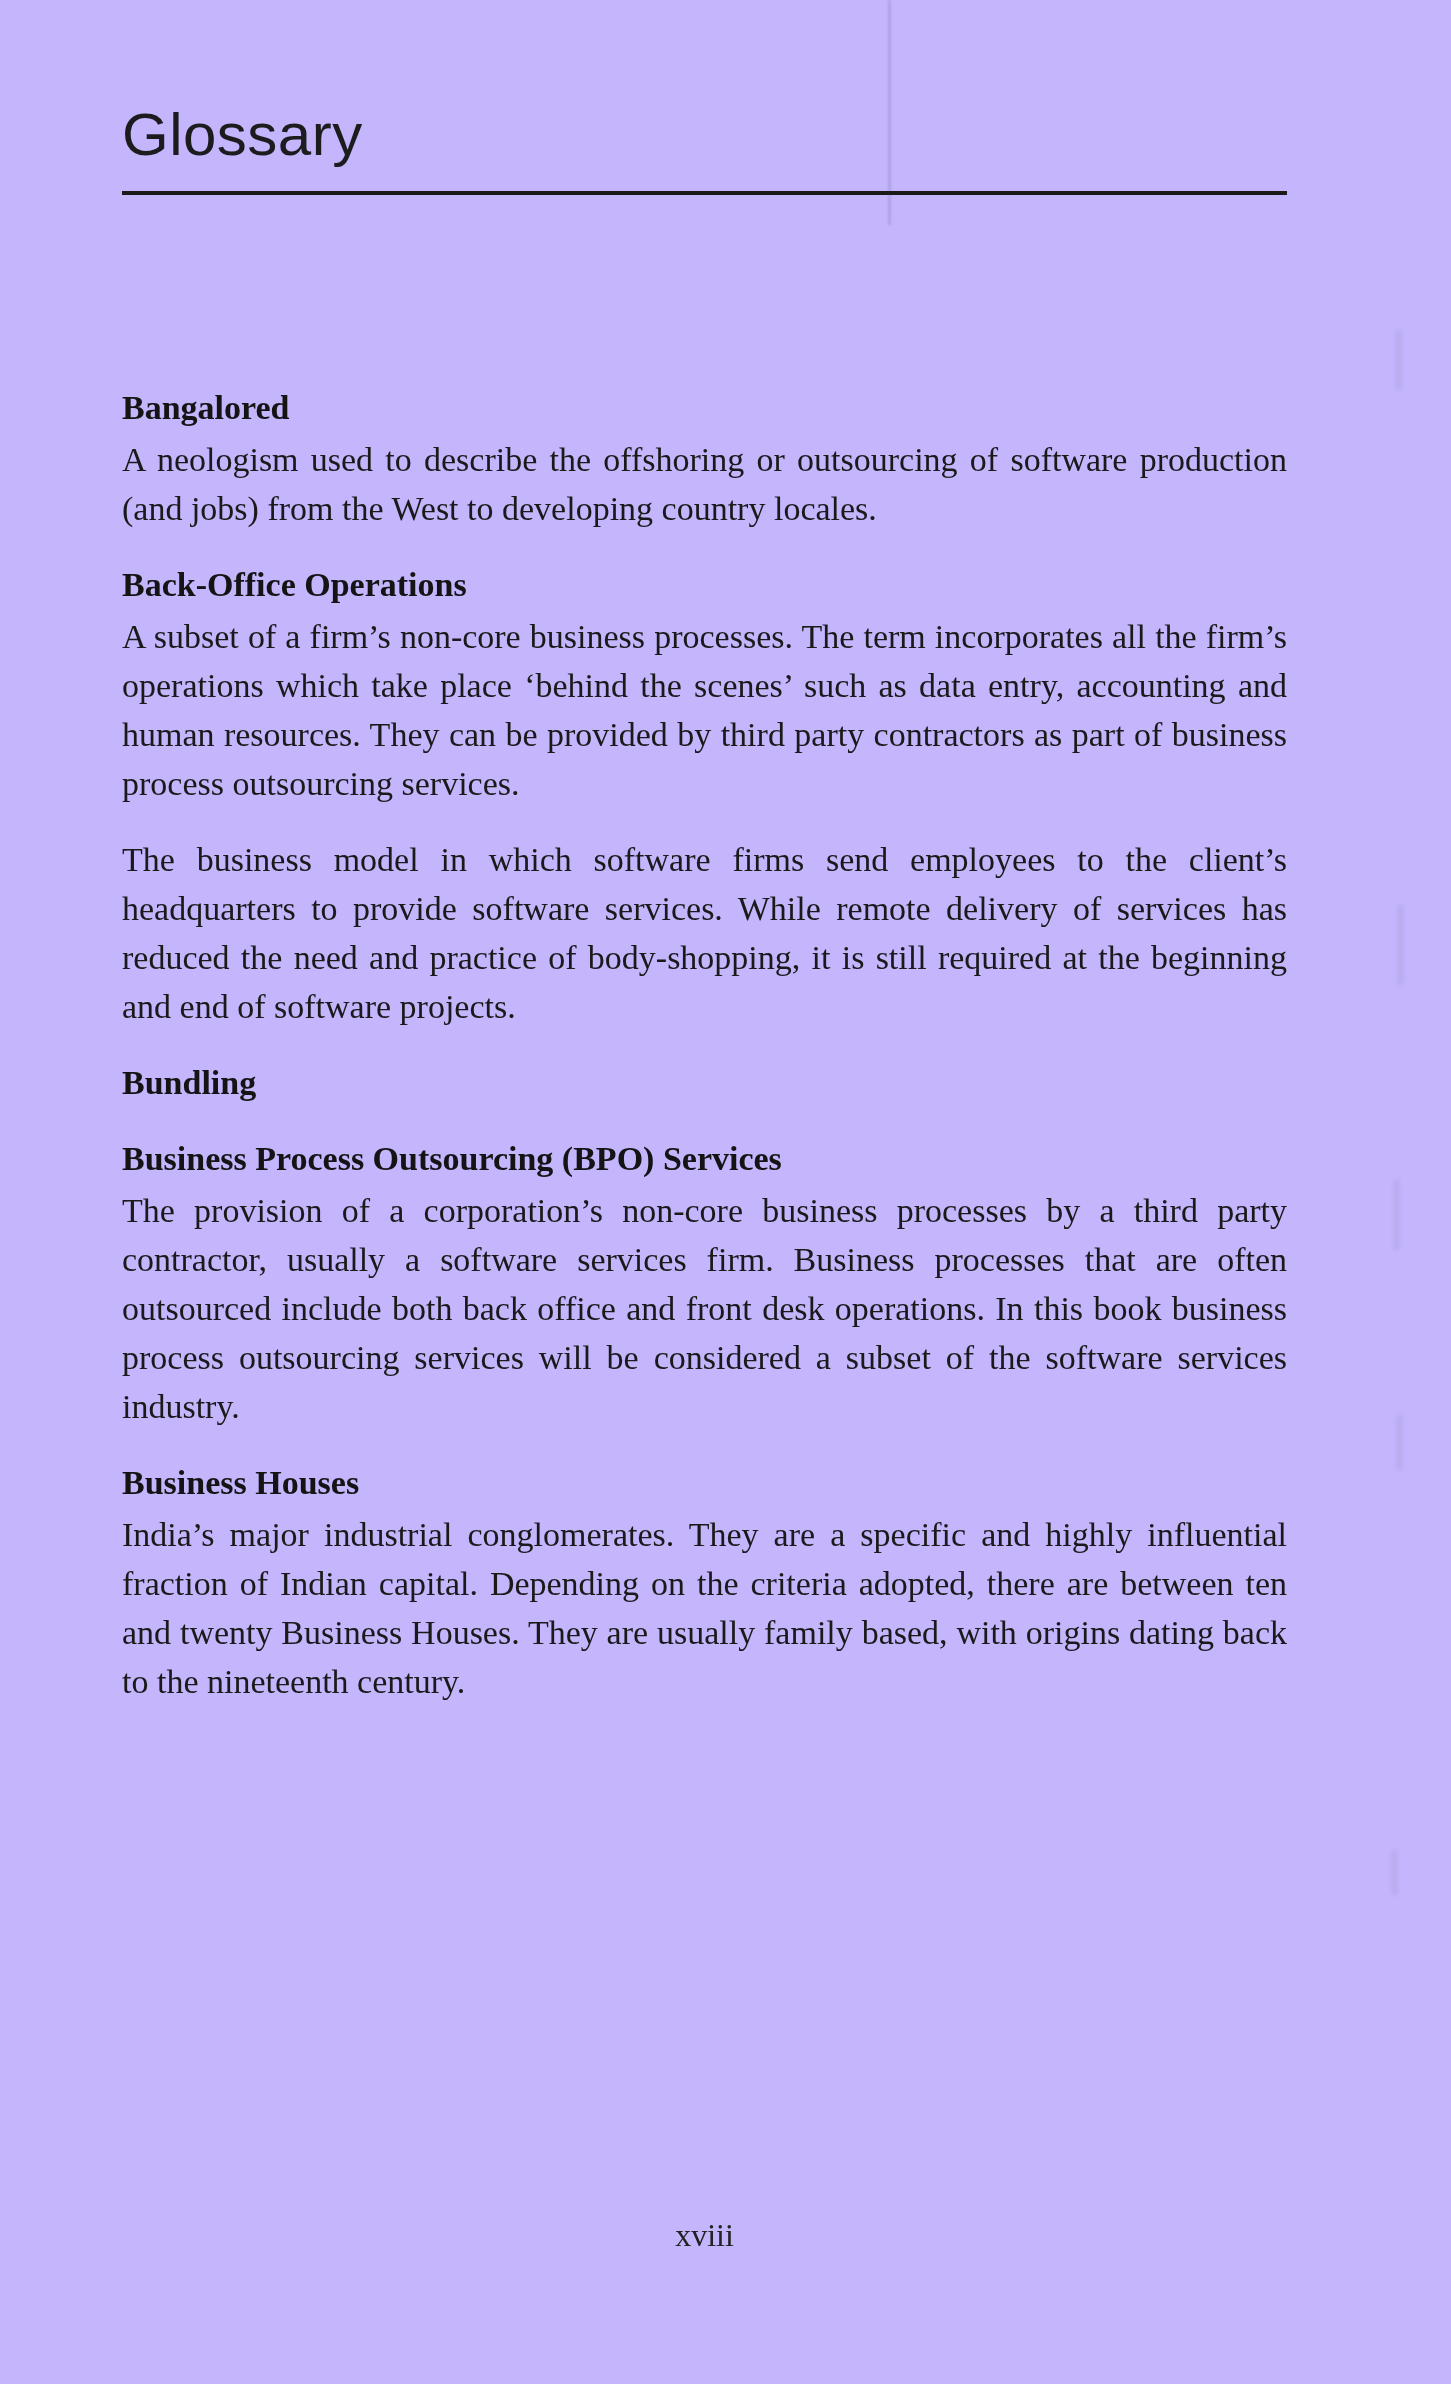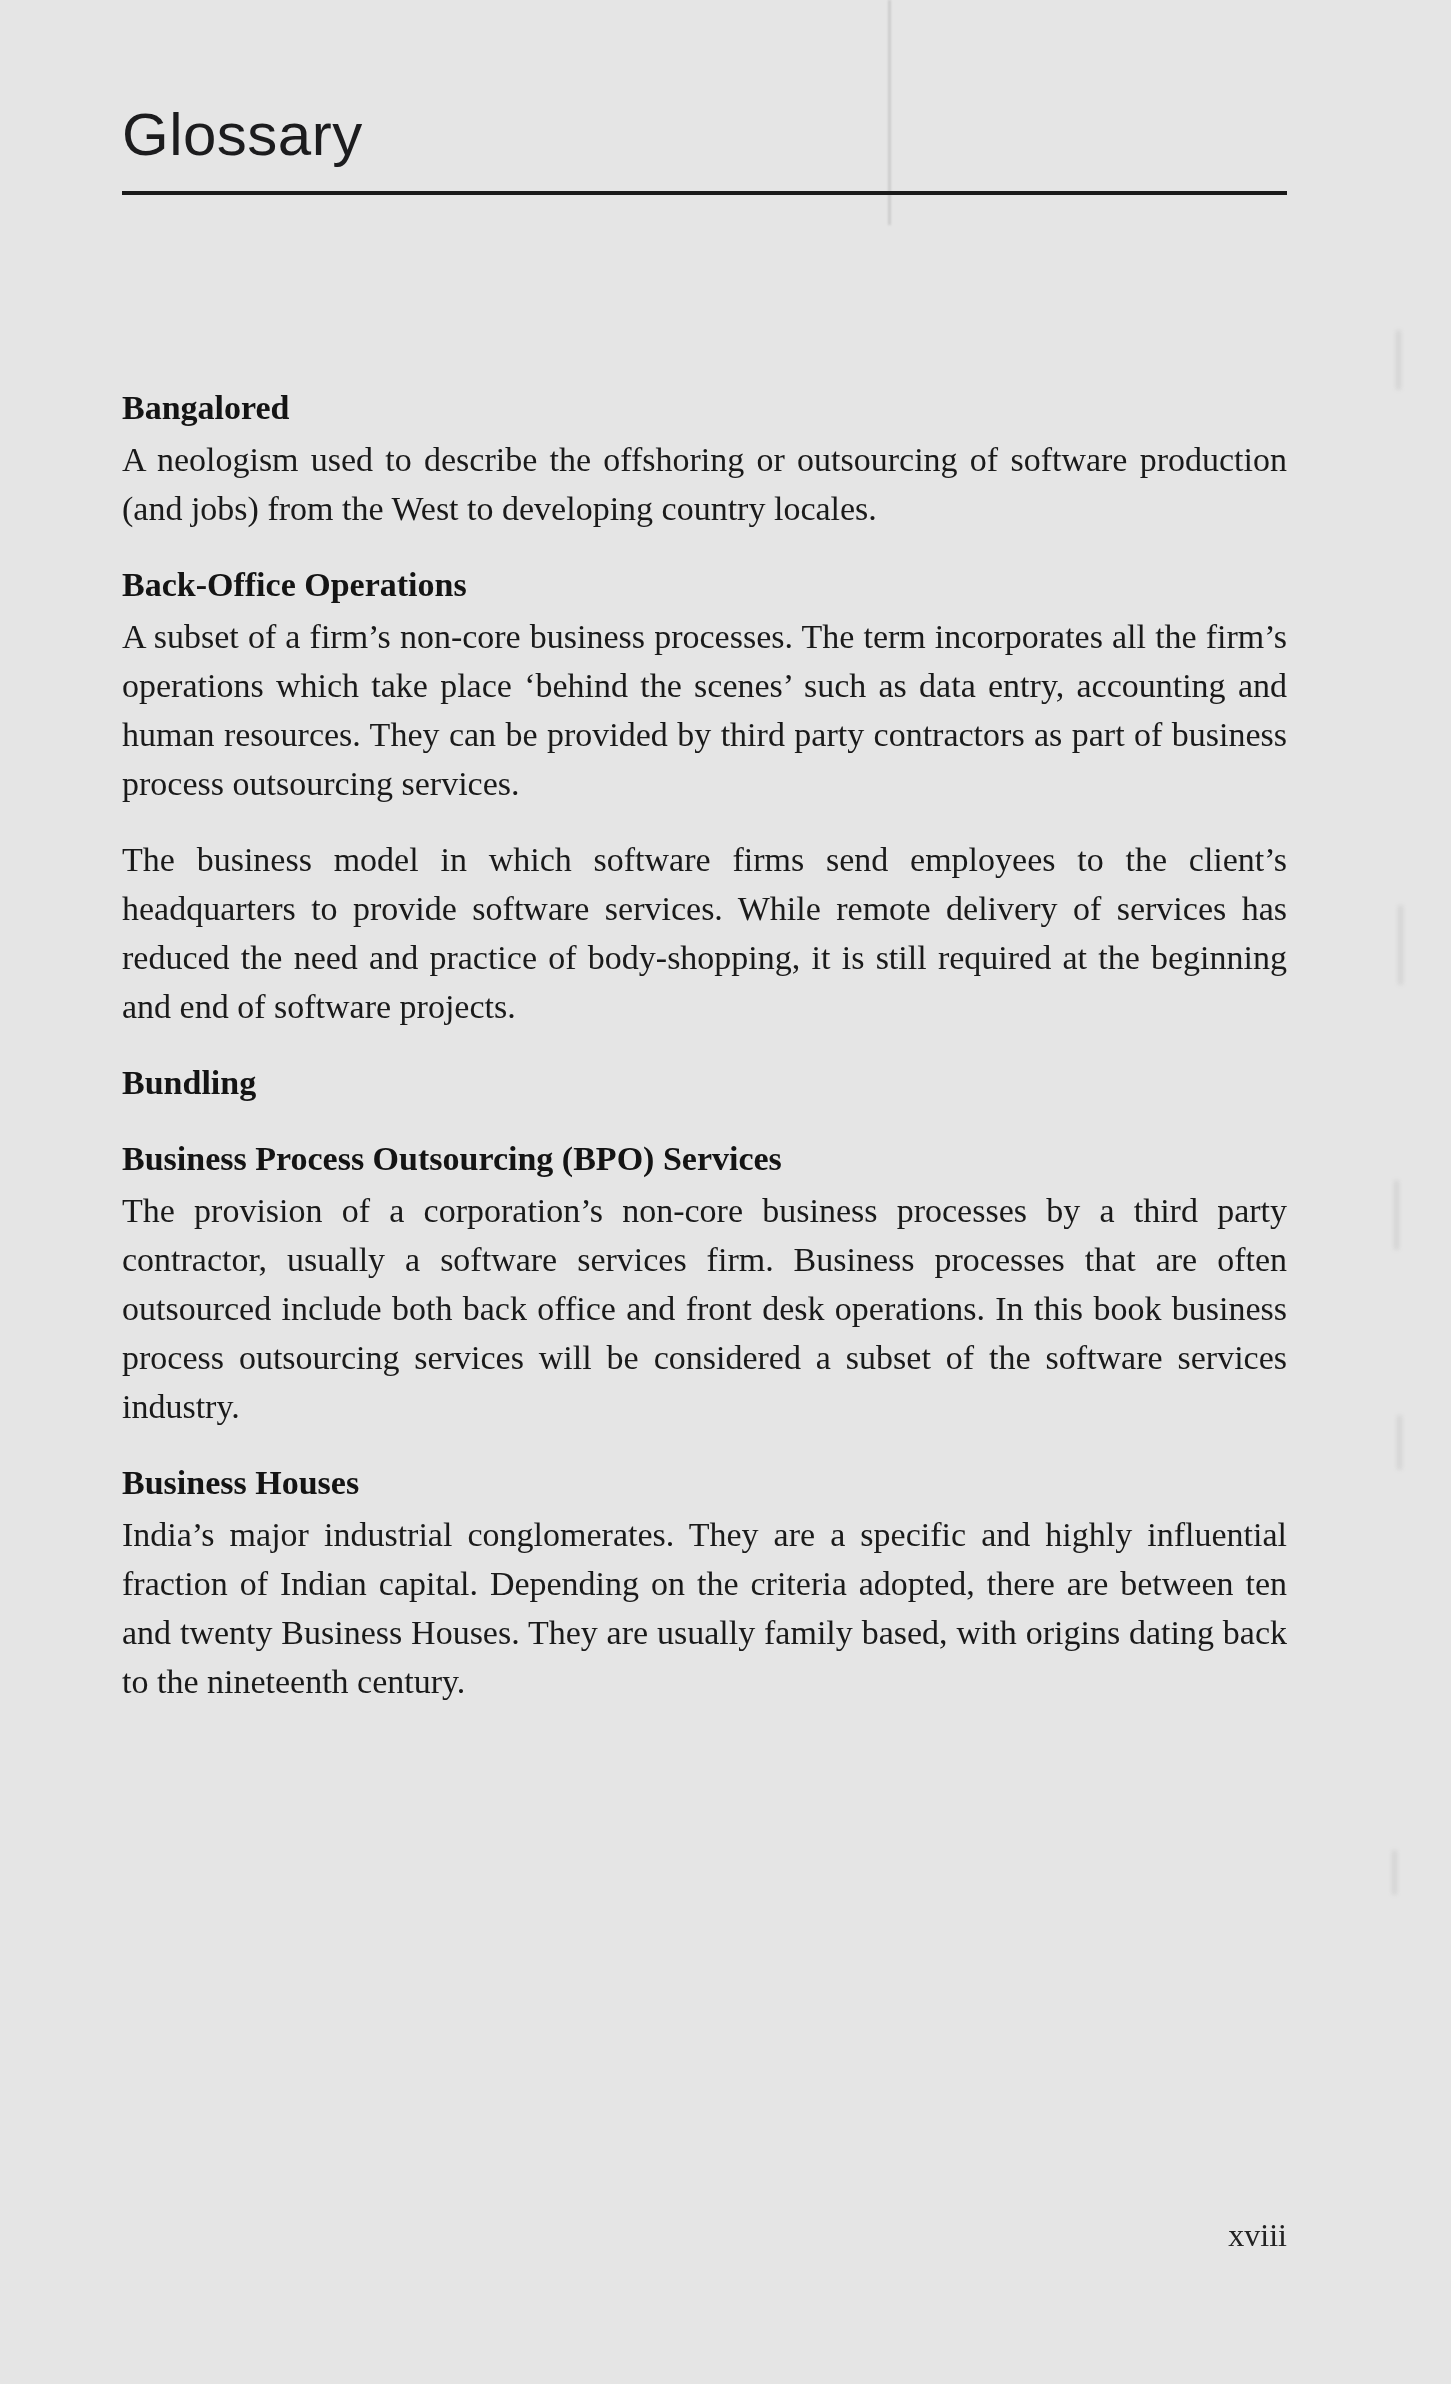--- a/index.html
+++ b/index.html
@@ -4,21 +4,21 @@
 <style>
   html, body {
     margin: 0;
     padding: 0;
     background: #ffffff;
   }
   .page {
     position: relative;
     width: 1451px;
     height: 2384px;
-    background: #e5e5e5;
+    background: #c4b5fd;
     overflow: hidden;
     font-family: "Liberation Serif", serif;
     color: #181818;
     box-sizing: border-box;
   }
   .content {
     position: relative;
     padding: 100px 164px 0 122px;
     box-sizing: border-box;
   }
@@ -58,21 +58,21 @@
     text-align: justify;
     text-justify: inter-word;
     hyphens: none;
     color: #1a1a1a;
   }
   .page-number {
     position: absolute;
     left: 122px;
     width: 1165px;
     bottom: 130px;
-    text-align: right;
+    text-align: center;
     font-size: 32px;
     color: #222222;
   }
   
   .artifact {
     position: absolute;
     pointer-events: none;
   }
   .gutter-shadow {
     left: 888px;

